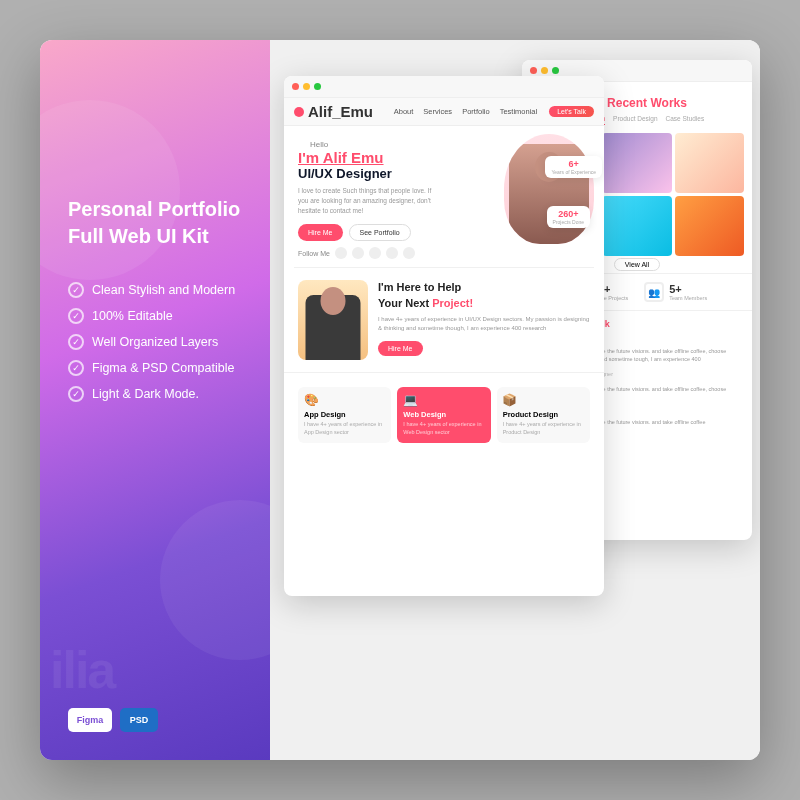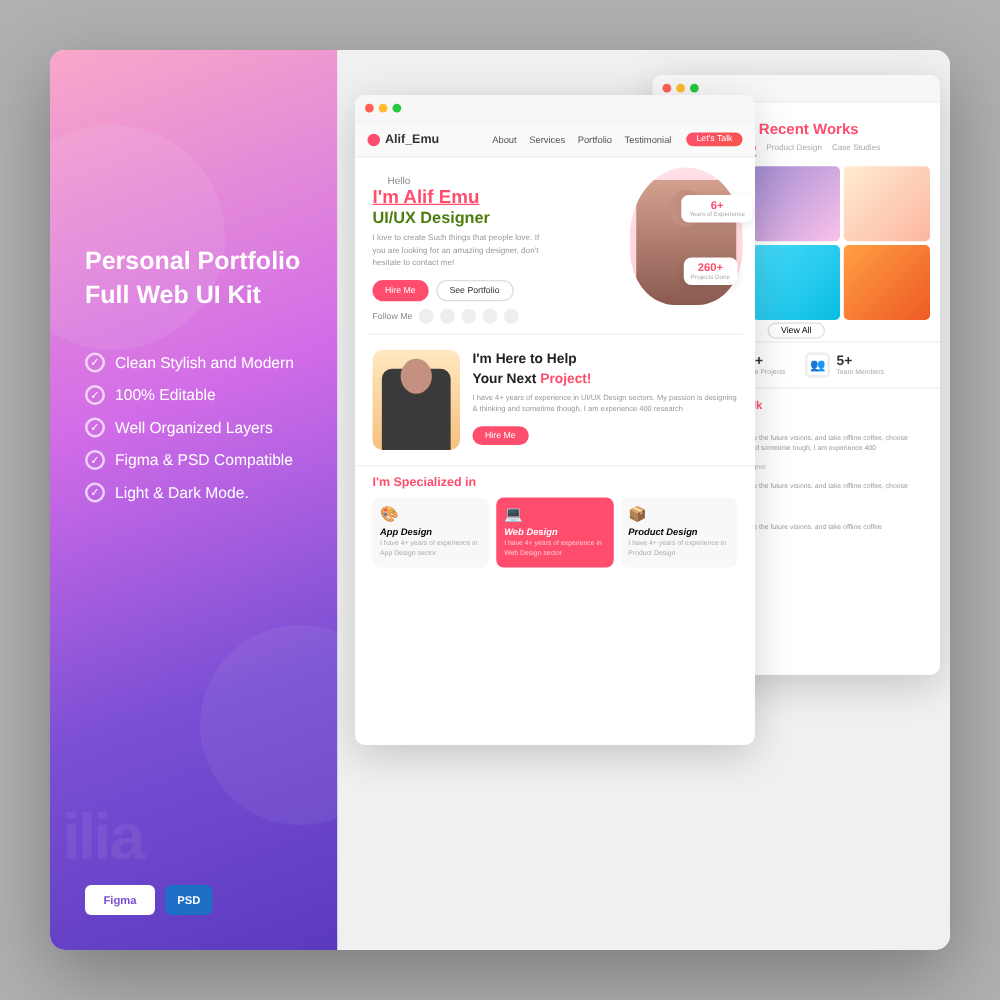--- a/index.html
+++ b/index.html
@@ -115,21 +115,21 @@
 
     .tool-badges {
       margin-top: auto;
       display: flex;
       gap: 8px;
       position: relative;
       z-index: 1;
     }
 
     .badge-figma {
-      width: 56px;
+      width: 44px;
       height: 24px;
       background: white;
       border-radius: 5px;
       display: flex;
       align-items: center;
       justify-content: center;
       font-size: 9px;
       font-weight: 700;
       color: #7b4fd4;
     }
@@ -189,23 +189,23 @@
       display: flex;
       align-items: center;
       padding: 0 10px;
       gap: 12px;
       font-size: 8px;
       color: #555;
     }
 
     .nav-logo {
       display: flex;
-      align-items: flex-end;
+      align-items: center;
       gap: 4px;
-      font-size: 10px;
+      font-size: 15px;
       font-weight: 700;
       color: #333;
     }
     .nav-logo-dot {
       width: 10px; height: 10px; background: #ff4d6d; border-radius: 50%;
     }
     .nav-links {
       display: flex;
       gap: 10px;
       margin-left: auto;
@@ -224,21 +224,21 @@
 
     
     .hero-section {
       padding: 14px 14px 8px;
       display: flex;
       flex-direction: column;
       position: relative;
     }
     .hero-hello { font-size: 8px; color: #888; padding-left: 12px; }
     .hero-name { font-size: 15px; font-weight: 700; color: #ff4d6d; text-decoration: underline; }
-    .hero-role { font-size: 13px; font-weight: 700; color: #4d7c0f; }
+    .hero-role { font-size: 13px; font-weight: 700; color: #0f172a; }
     .hero-desc { font-size: 6.5px; color: #999; margin: 5px 0; line-height: 1.5; }
 
     .hero-btns {
       display: flex;
       gap: 6px;
       margin-top: 4px;
     }
     .btn-hire {
       background: #ff4d6d;
       color: white;
@@ -409,21 +409,20 @@
       background: #ff4d6d;
       color: white;
     }
     .service-card .s-icon {
       font-size: 12px;
       margin-bottom: 3px;
     }
     .service-card .s-title {
       font-weight: 700;
       font-size: 7.5px;
-      font-style: italic;
     }
     .service-card .s-desc {
       font-size: 5.5px;
       color: #aaa;
       margin-top: 2px;
       line-height: 1.4;
     }
     .service-card.active .s-desc { color: rgba(255,255,255,0.7); }
 
     
@@ -639,23 +638,20 @@
           <h3>
             <span>I'm Here to Help</span><br>
             <span>Your Next </span><span class="highlight">Project!</span>
           </h3>
           <p>I have 4+ years of experience in UI/UX Design sectors. My passion is designing &amp; thinking and sometime though, I am experience 400 research</p>
           <button class="btn-hire">Hire Me</button>
         </div>
       </div>
 
       <div class="specialized-section">
-        <h3>
-          <span>I'm </span><span style="color:#ff4d6d;">Specialized</span><span> in</span>
-        </h3>
         <div class="service-cards">
           <div class="service-card">
             <div class="s-icon">🎨</div>
             <div class="s-title">App Design</div>
             <div class="s-desc">I have 4+ years of experience in App Design sector</div>
           </div>
           <div class="service-card active">
             <div class="s-icon">💻</div>
             <div class="s-title">Web Design</div>
             <div class="s-desc">I have 4+ years of experience in Web Design sector</div>

